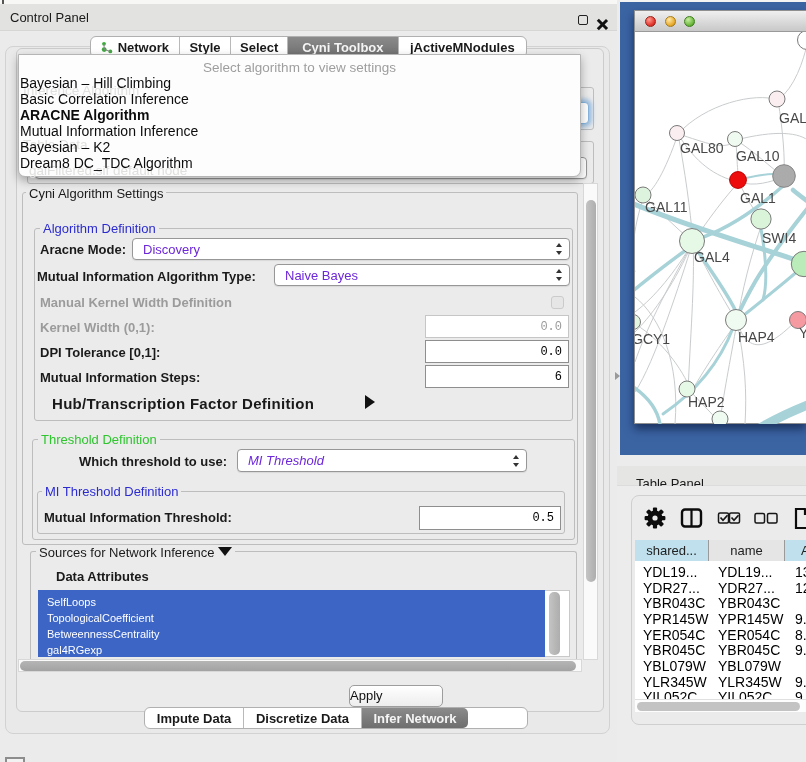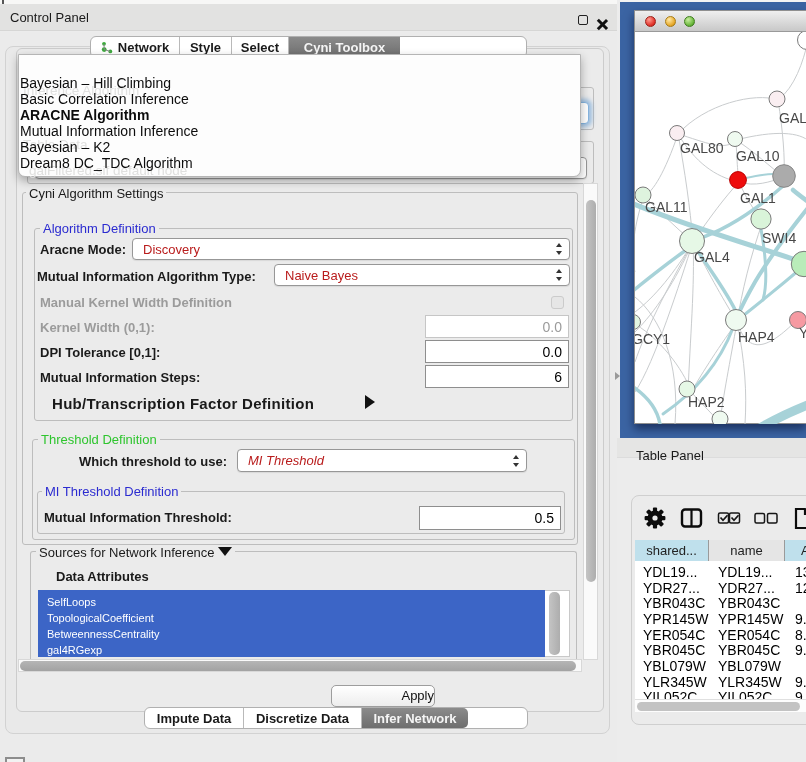--- a/index.html
+++ b/index.html
@@ -24,47 +24,47 @@
 #toptabs { left:90px; top:36px; width:437px; height:22px; }
 #bottabs { left:144px; top:707px; width:384px; height:22px; }
 
 .gb { position:absolute; border:1px solid #bdbdbd; border-radius:3px; }
 .gblabel { position:absolute; background:#ebebeb; padding:0 3px; font-size:13px; }
 .blue { color:#2b2bd0; }
 .green { color:#2ec52e; }
 .lbl { position:absolute; font-weight:bold; font-size:13px; color:#1a1a1a; white-space:nowrap; }
 .lbl.dis { color:#9b9b9b; }
 
-.combo { position:absolute; background:#fff; border:1px solid #979797; border-radius:4px; font-size:13px; color:#b91c1c; display:flex; align-items:center; padding-left:10px; box-shadow:0 1px 1px rgba(0,0,0,0.08); }
+.combo { position:absolute; background:#fff; border:1px solid #979797; border-radius:4px; font-size:13px; color:#6d28d9; display:flex; align-items:center; padding-left:10px; box-shadow:0 1px 1px rgba(0,0,0,0.08); }
 .combo .arr { position:absolute; right:6px; top:50%; transform:translateY(-50%); width:7px; height:12px; }
 .combo .arr:before { content:""; position:absolute; left:0; top:0; border-left:3.5px solid transparent; border-right:3.5px solid transparent; border-bottom:4.5px solid #333; }
 .combo .arr:after { content:""; position:absolute; left:0; bottom:0; border-left:3.5px solid transparent; border-right:3.5px solid transparent; border-top:4.5px solid #333; }
 
-.fld { position:absolute; background:#fff; border:1px solid #8e8e8e; font-size:14px; color:#000; text-align:right; padding:0 6px; display:flex; align-items:center; justify-content:flex-end; }
+.fld { position:absolute; background:#fff; border:1px solid #8e8e8e; font-size:12px; color:#000; text-align:right; padding:0 6px; display:flex; align-items:center; justify-content:flex-end;font-family:Liberation Mono, monospace; }
 .fld.dis { border-color:#c6c6c6; color:#9b9b9b; }
 
 .sbtrack { position:absolute; background:#fafafa; border:1px solid #d8d8d8; }
 .sbthumb { position:absolute; background:linear-gradient(90deg,#c4c4c4,#adadad); border-radius:5px; }
 
 #attrlist { left:38px; top:590px; width:507px; height:67px; background:#3c65c6; padding-top:4px; overflow:hidden; }
 #attrlist div { color:#fff; font-size:11px; height:16px; line-height:16px; padding-left:9px; }
 
-#applybtn { left:331px; top:685px; width:104px; height:22px; background:linear-gradient(#ffffff,#ededed); border:1px solid #9d9d9d; border-radius:5px; text-align:right; line-height:20px; font-size:13px; color:#111; }
+#applybtn { left:349px; top:685px; width:94px; height:22px; background:linear-gradient(#ffffff,#ededed); border:1px solid #9d9d9d; border-radius:5px; text-align:left; line-height:20px; font-size:13px; color:#111; }
 
 #popup { left:18px; top:54px; width:563px; height:123px; background:#fdfdfd; border:1px solid #b5b5b5; border-radius:0 0 7px 7px; box-shadow:0 4px 10px rgba(0,0,0,0.30); }
 #popup .ph { position:absolute; left:0; top:5px; width:100%; text-align:center; color:#9e9e9e; font-size:13.5px; }
 #popup .it { position:absolute; left:1px; font-size:14px; color:#0c0c0c; white-space:nowrap; }
 #popup .gh { position:absolute; color:#e0e0df; font-size:13.5px; white-space:nowrap; }
 
 #desktop { left:620px; top:0; width:186px; height:455px; background:#3b64a3; }
 #desktopw { left:620px; top:0; width:186px; height:2px; background:#f3f3f3; }
 #netwin { left:634px; top:10px; width:172px; height:414px; background:#fff; border:1px solid #8f8f8f; border-right:none; box-shadow:0 5px 9px rgba(0,10,40,0.55); }
 #nettitle { position:absolute; left:0; top:0; width:100%; height:21px; background:linear-gradient(#efefef,#c8c8c8); border-bottom:1px solid #9a9a9a; }
 .tl { position:absolute; top:5px; width:11px; height:11px; border-radius:50%; }
-#tbp-title { left:617px; top:438px; width:189px; height:20px; background:#e5e5e4; border-bottom:1px solid #dcdcdc; }
+#tbp-title { left:617px; top:466px; width:189px; height:20px; background:#e5e5e4; border-bottom:1px solid #dcdcdc; }
 #tbp-title .t { position:absolute; left:19px; top:10px; font-size:13px; color:#1a1a1a; }
 #tbp-bg { left:617px; top:486px; width:189px; height:276px; background:#ececec; }
 #tblbox { left:631px; top:495px; width:185px; height:230px; background:#ebebeb; border:1px solid #cfcfcf; border-radius:8px; }
 #tblhead { left:635px; top:540px; width:171px; height:21px; display:flex; font-size:13px; color:#222; }
 #tblhead div { display:flex; align-items:center; justify-content:center; border-right:1px solid #9a9a9a; }
 #tblbody { left:635px; top:561px; width:171px; height:138px; background:#fff; font-size:14px; color:#000; overflow:hidden; }
 #tblbody .r { position:absolute; white-space:nowrap; }
 #hscroll2 { left:635px; top:699px; width:171px; height:13px; background:#fdfdfd; border-top:1px solid #e0e0e0; }
 #hscroll2 .th { position:absolute; left:2px; top:1.5px; width:163px; height:9px; background:#c3c3c3; border-radius:5px; }
 #minibox { left:5px; top:757px; width:20px; height:10px; background:#f2f2f2; border:2px solid #8d8d8d; }
@@ -140,29 +140,31 @@
 <div class="seg" id="toptabs">
  <div class="s" style="width:89px; border-radius:5px 0 0 5px;"><svg width="13" height="13" viewBox="0 0 13 13" style="margin-right:4px;">
         <circle cx="3" cy="2.8" r="1.9" fill="#3aaa3a"></circle>
         <circle cx="3.2" cy="8.6" r="2.4" fill="#3aaa3a"></circle>
         <circle cx="9.3" cy="10.4" r="1.9" fill="#3aaa3a"></circle>
         <path d="M3 3 L3.2 8.6 L9.3 10.4" stroke="#888" stroke-width="1" fill="none"></path>
       </svg>Network</div>
  <div class="s" style="width:52px;">Style</div>
  <div class="s" style="width:57px;">Select</div>
  <div class="s sel" style="width:111px;">Cyni Toolbox</div>
+ <div class="s" style="width:128px; border-radius:0 5px 5px 0;">jActiveMNodules</div>
 </div>
 
 <div class="seg" id="bottabs">
  <div class="s" style="width:99px; border-radius:5px 0 0 5px;">Impute Data</div>
  <div class="s" style="width:118px;">Discretize Data</div>
  <div class="s sel" style="width:106px; border-radius:0 5px 5px 0;">Infer Network</div>
 </div>
 
 <div class="abs" id="popup">
+ <div class="ph">Select algorithm to view settings</div>
  <div class="gh" style="left:4px; top:28px;">Inference Algorithm</div>
  <div class="gh" style="left:4px; top:82px;">Table Data</div>
  <div class="gh" style="left:10px; top:108px;">galFiltered.sif default node</div>
  <div class="it" style="top:20px;">Bayesian – Hill Climbing</div>
  <div class="it" style="top:36px;">Basic Correlation Inference</div>
  <div class="it" style="top:52px; font-weight:bold;">ARACNE Algorithm</div>
  <div class="it" style="top:68px;">Mutual Information Inference</div>
  <div class="it" style="top:84px;">Bayesian – K2</div>
  <div class="it" style="top:100px;">Dream8 DC_TDC Algorithm</div>
 </div>

